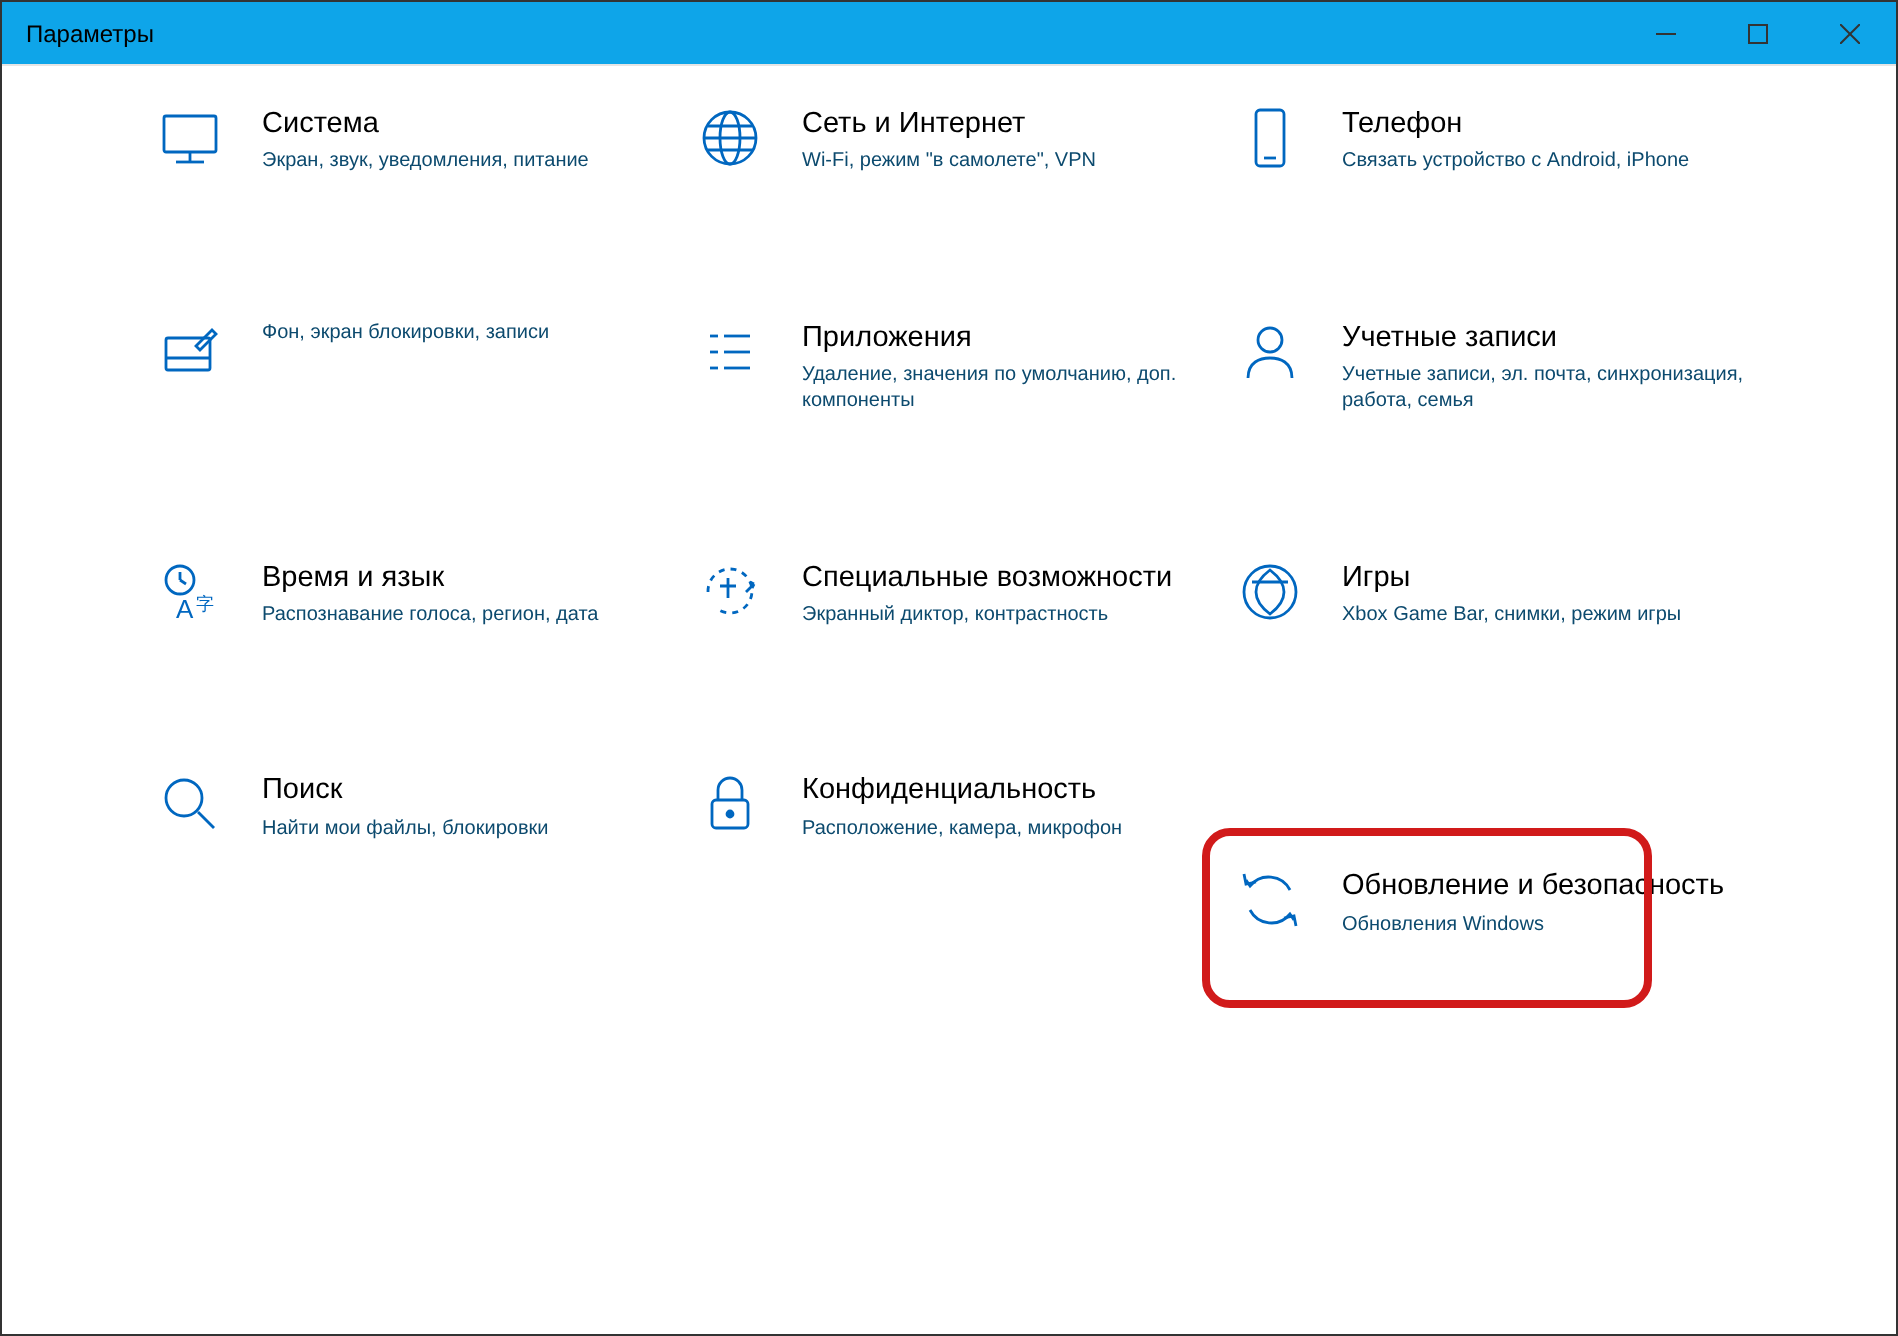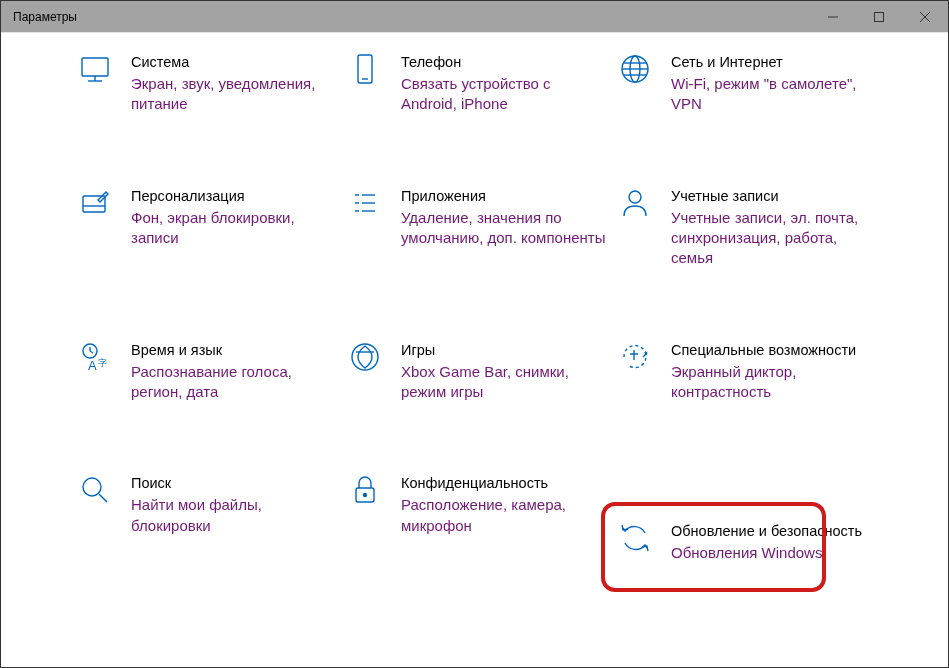--- a/index.html
+++ b/index.html
@@ -9,21 +9,21 @@
     width: 949px;
     height: 668px;
     overflow: hidden;
     border: 1px solid #333;
   }
   .titlebar {
     height: 32px;
     display: flex;
     align-items: center;
     padding-left: 12px;
-    background: #a3a3a3;
+    background: #0ea5e9;
     border-bottom: 1px solid #e5e5e5;
     position: relative;
   }
   .titlebar-title {
     font-size: 12px;
     color: #000;
   }
   .win-controls {
     position: absolute;
     right: 0; top: 0;
@@ -72,22 +72,22 @@
     min-width: 0;
     padding-top: 2px;
   }
   .tile-title {
     font-size: 14.5px;
     color: #000;
     line-height: 1.25;
     margin-bottom: 3px;
   }
   .tile-sub {
-    font-size: 15px;
-    color: #701a75;
+    font-size: 10px;
+    color: #0c4a6e;
     line-height: 1.35;
   }
   .highlight-box {
     border: 4px solid #d11a1a;
     border-radius: 14px;
     position: absolute;
     left: -12px;
     top: -14px;
     width: 225px;
     height: 90px;
@@ -132,56 +132,55 @@
     <div class="tile-text">
       <div class="tile-title">Система</div>
       <div class="tile-sub">Экран, звук, уведомления, питание</div>
     </div>
   </div>
 
 
   <div class="tile">
     <div class="tile-icon">
       <svg viewBox="0 0 34 34">
-          <rect x="10" y="3" width="14" height="28" rx="2"></rect>
-          <line x1="14" y1="27" x2="20" y2="27"></line>
-        </svg>
-    </div>
-    <div class="tile-text">
-      <div class="tile-title">Телефон</div>
-      <div class="tile-sub">Связать устройство с Android, iPhone</div>
-    </div>
-  </div>
-
-  <div class="tile">
-    <div class="tile-icon">
-      <svg viewBox="0 0 34 34">
           <circle cx="17" cy="17" r="13"></circle>
           <ellipse cx="17" cy="17" rx="5" ry="13"></ellipse>
           <line x1="4" y1="17" x2="30" y2="17"></line>
           <line x1="6" y1="11" x2="28" y2="11"></line>
           <line x1="6" y1="23" x2="28" y2="23"></line>
         </svg>
     </div>
     <div class="tile-text">
       <div class="tile-title">Сеть и Интернет</div>
       <div class="tile-sub">Wi-Fi, режим "в самолете", VPN</div>
     </div>
   </div>
 
   <div class="tile">
     <div class="tile-icon">
       <svg viewBox="0 0 34 34">
+          <rect x="10" y="3" width="14" height="28" rx="2"></rect>
+          <line x1="14" y1="27" x2="20" y2="27"></line>
+        </svg>
+    </div>
+    <div class="tile-text">
+      <div class="tile-title">Телефон</div>
+      <div class="tile-sub">Связать устройство с Android, iPhone</div>
+    </div>
+  </div>
+
+  <div class="tile">
+    <div class="tile-icon">
+      <svg viewBox="0 0 34 34">
           <rect x="5" y="10" width="22" height="16" rx="1"></rect>
           <path d="M20 14 L28 6 L30 8 L22 16 Z"></path>
           <line x1="5" y1="20" x2="27" y2="20"></line>
         </svg>
     </div>
     <div class="tile-text">
-      <div class="tile-title">Персонализация</div>
       <div class="tile-sub">Фон, экран блокировки, записи</div>
     </div>
   </div>
 
   <div class="tile">
     <div class="tile-icon">
       <svg viewBox="0 0 34 34">
           <line x1="7" y1="9" x2="11" y2="9"></line>
           <line x1="14" y1="9" x2="27" y2="9"></line>
           <line x1="7" y1="17" x2="11" y2="17"></line>
@@ -221,42 +220,42 @@
     </div>
     <div class="tile-text">
       <div class="tile-title">Время и язык</div>
       <div class="tile-sub">Распознавание голоса, регион, дата</div>
     </div>
   </div>
 
   <div class="tile">
     <div class="tile-icon">
       <svg viewBox="0 0 34 34">
+          <path d="M6 17 A11 11 0 1 1 10 25" stroke-dasharray="3 3"></path>
+          <path d="M16 10 L16 20 M12 14 L20 14" stroke="#0067c0"></path>
+          <path d="M25 17 L29 13 M29 13 L27 12 M29 13 L28 15"></path>
+        </svg>
+    </div>
+    <div class="tile-text">
+      <div class="tile-title">Специальные возможности</div>
+      <div class="tile-sub">Экранный диктор, контрастность</div>
+    </div>
+  </div>
+
+  <div class="tile">
+    <div class="tile-icon">
+      <svg viewBox="0 0 34 34">
           <circle cx="17" cy="17" r="13"></circle>
           <path d="M17 6 C13 9 10 13 10 17 C10 21 13 25 17 28 C21 25 24 21 24 17 C24 13 21 9 17 6 Z"></path>
           <line x1="8" y1="12" x2="26" y2="12"></line>
         </svg>
     </div>
     <div class="tile-text">
       <div class="tile-title">Игры</div>
       <div class="tile-sub">Xbox Game Bar, снимки, режим игры</div>
-    </div>
-  </div>
-
-  <div class="tile">
-    <div class="tile-icon">
-      <svg viewBox="0 0 34 34">
-          <path d="M6 17 A11 11 0 1 1 10 25" stroke-dasharray="3 3"></path>
-          <path d="M16 10 L16 20 M12 14 L20 14" stroke="#0067c0"></path>
-          <path d="M25 17 L29 13 M29 13 L27 12 M29 13 L28 15"></path>
-        </svg>
-    </div>
-    <div class="tile-text">
-      <div class="tile-title">Специальные возможности</div>
-      <div class="tile-sub">Экранный диктор, контрастность</div>
     </div>
   </div>
 
   <div class="tile">
     <div class="tile-icon">
       <svg viewBox="0 0 34 34">
           <circle cx="14" cy="14" r="9"></circle>
           <line x1="21" y1="21" x2="29" y2="29"></line>
         </svg>
     </div>

